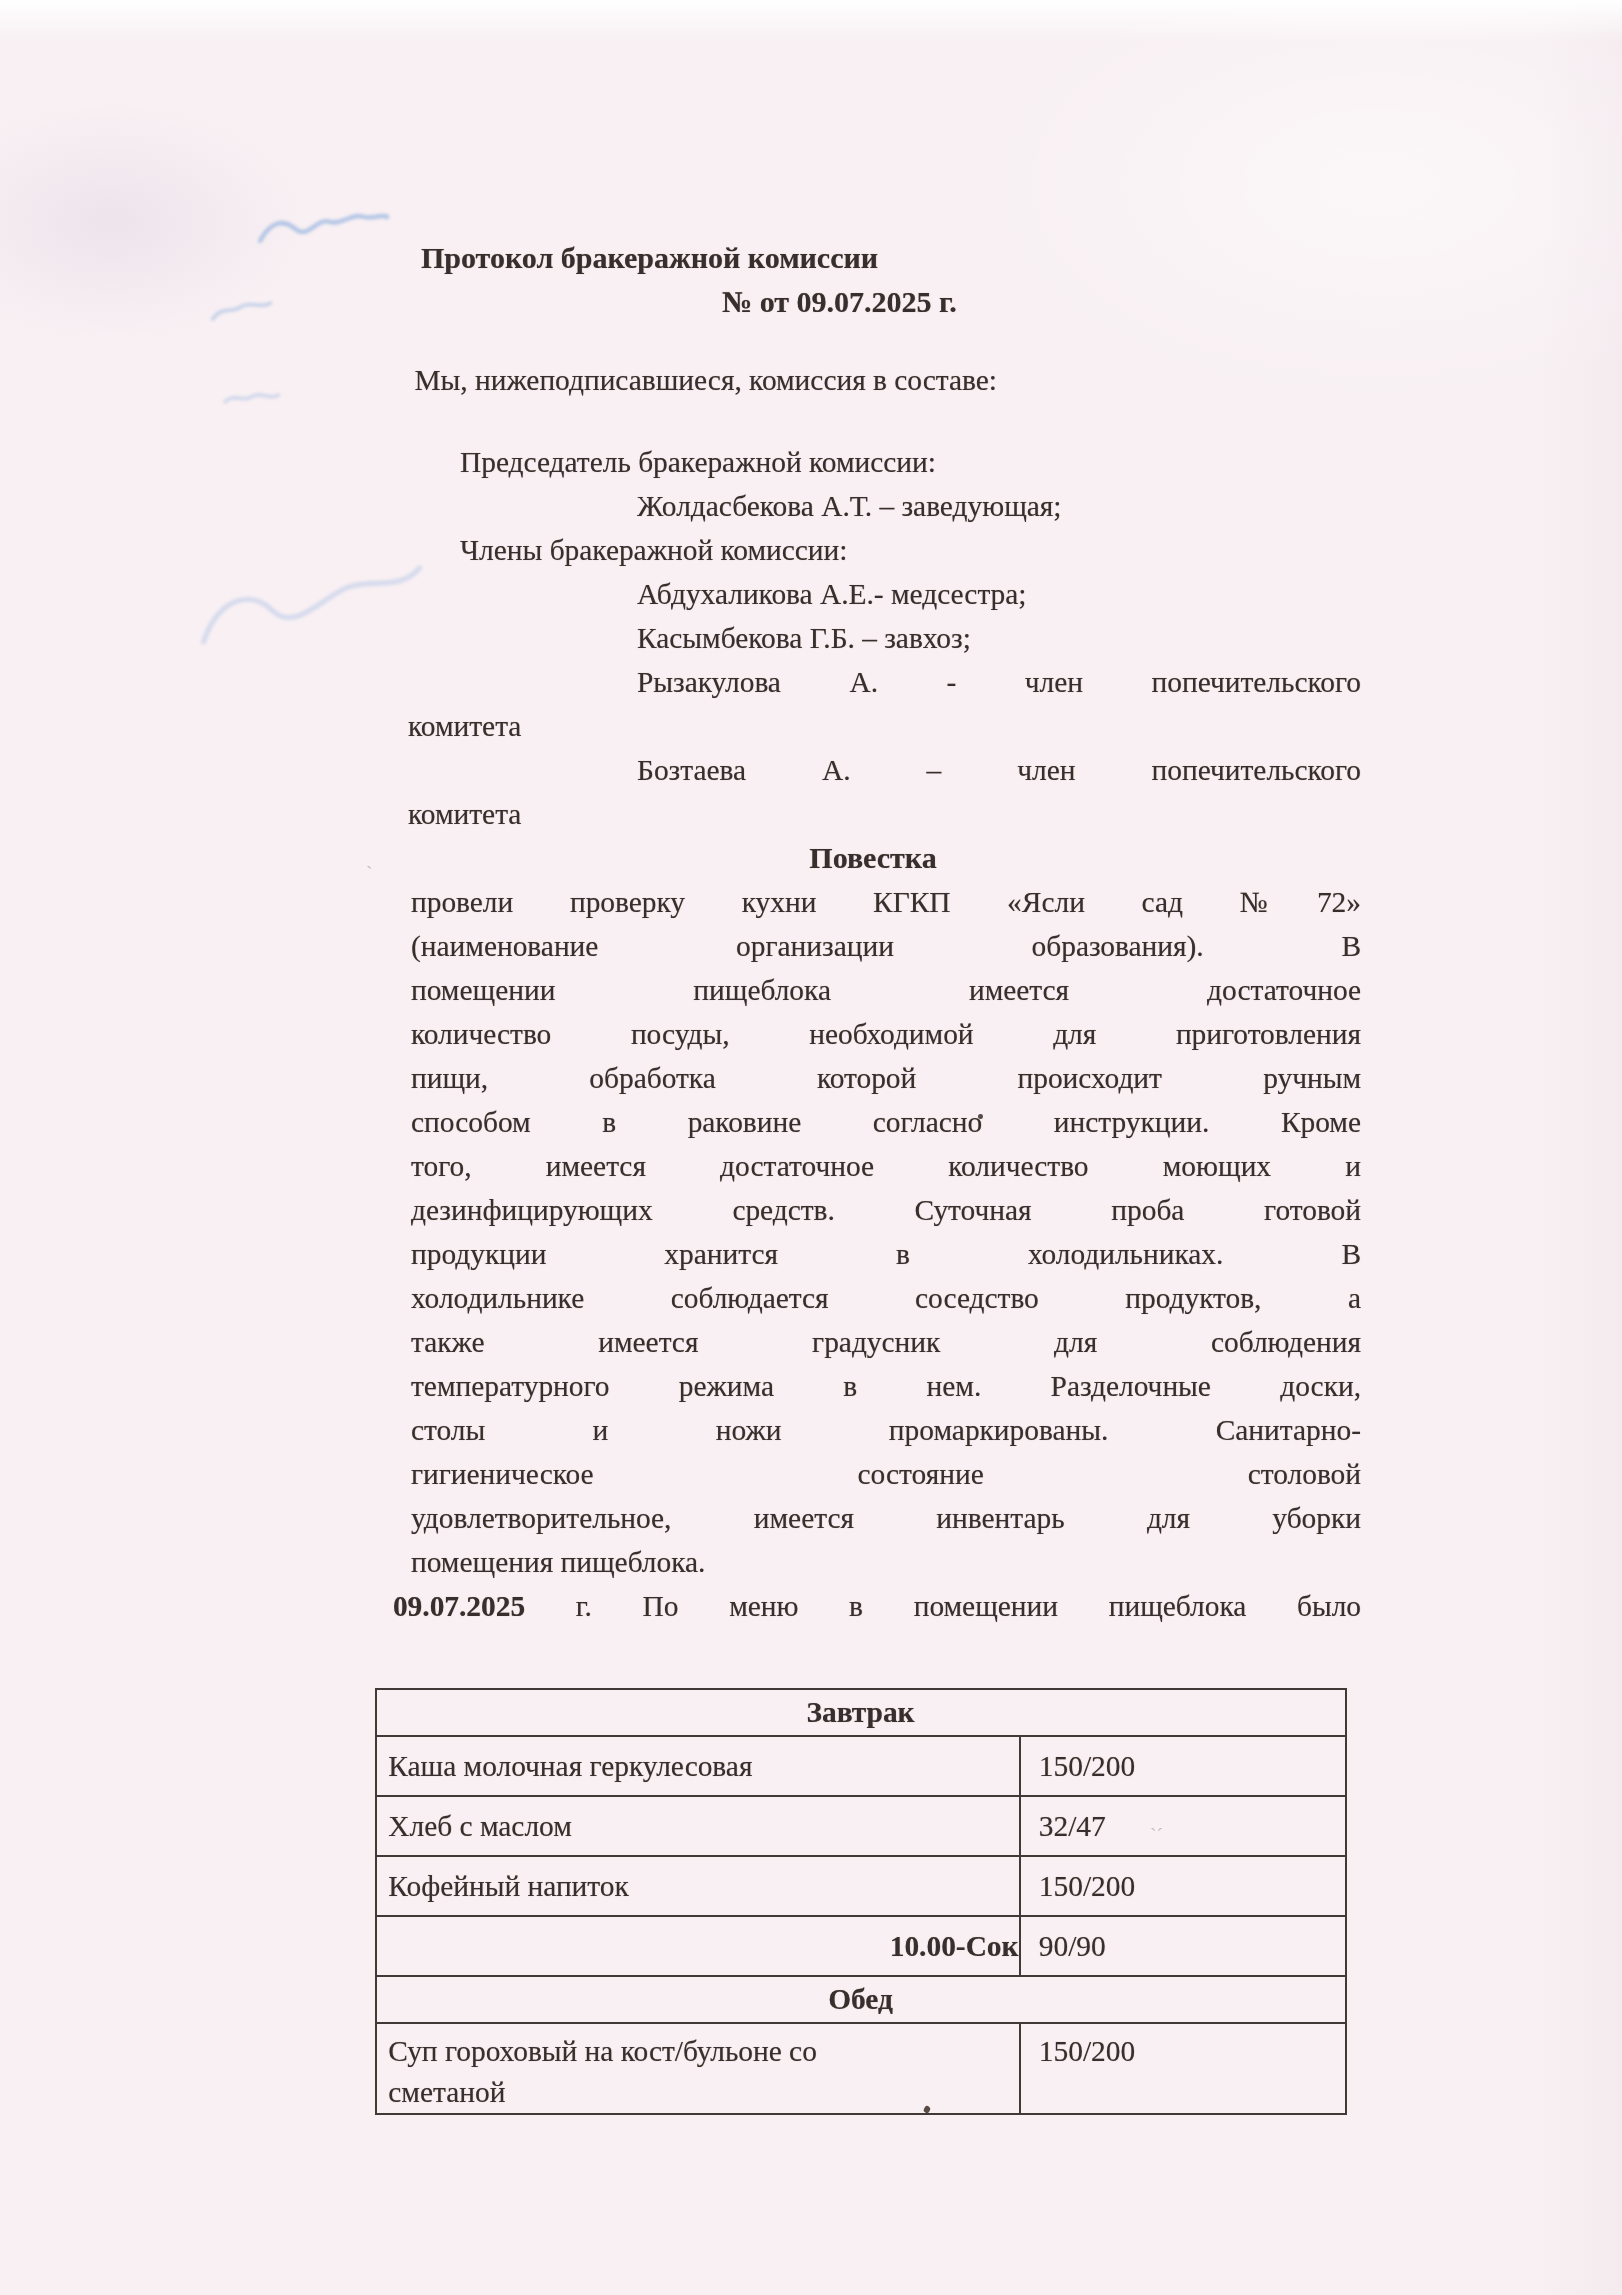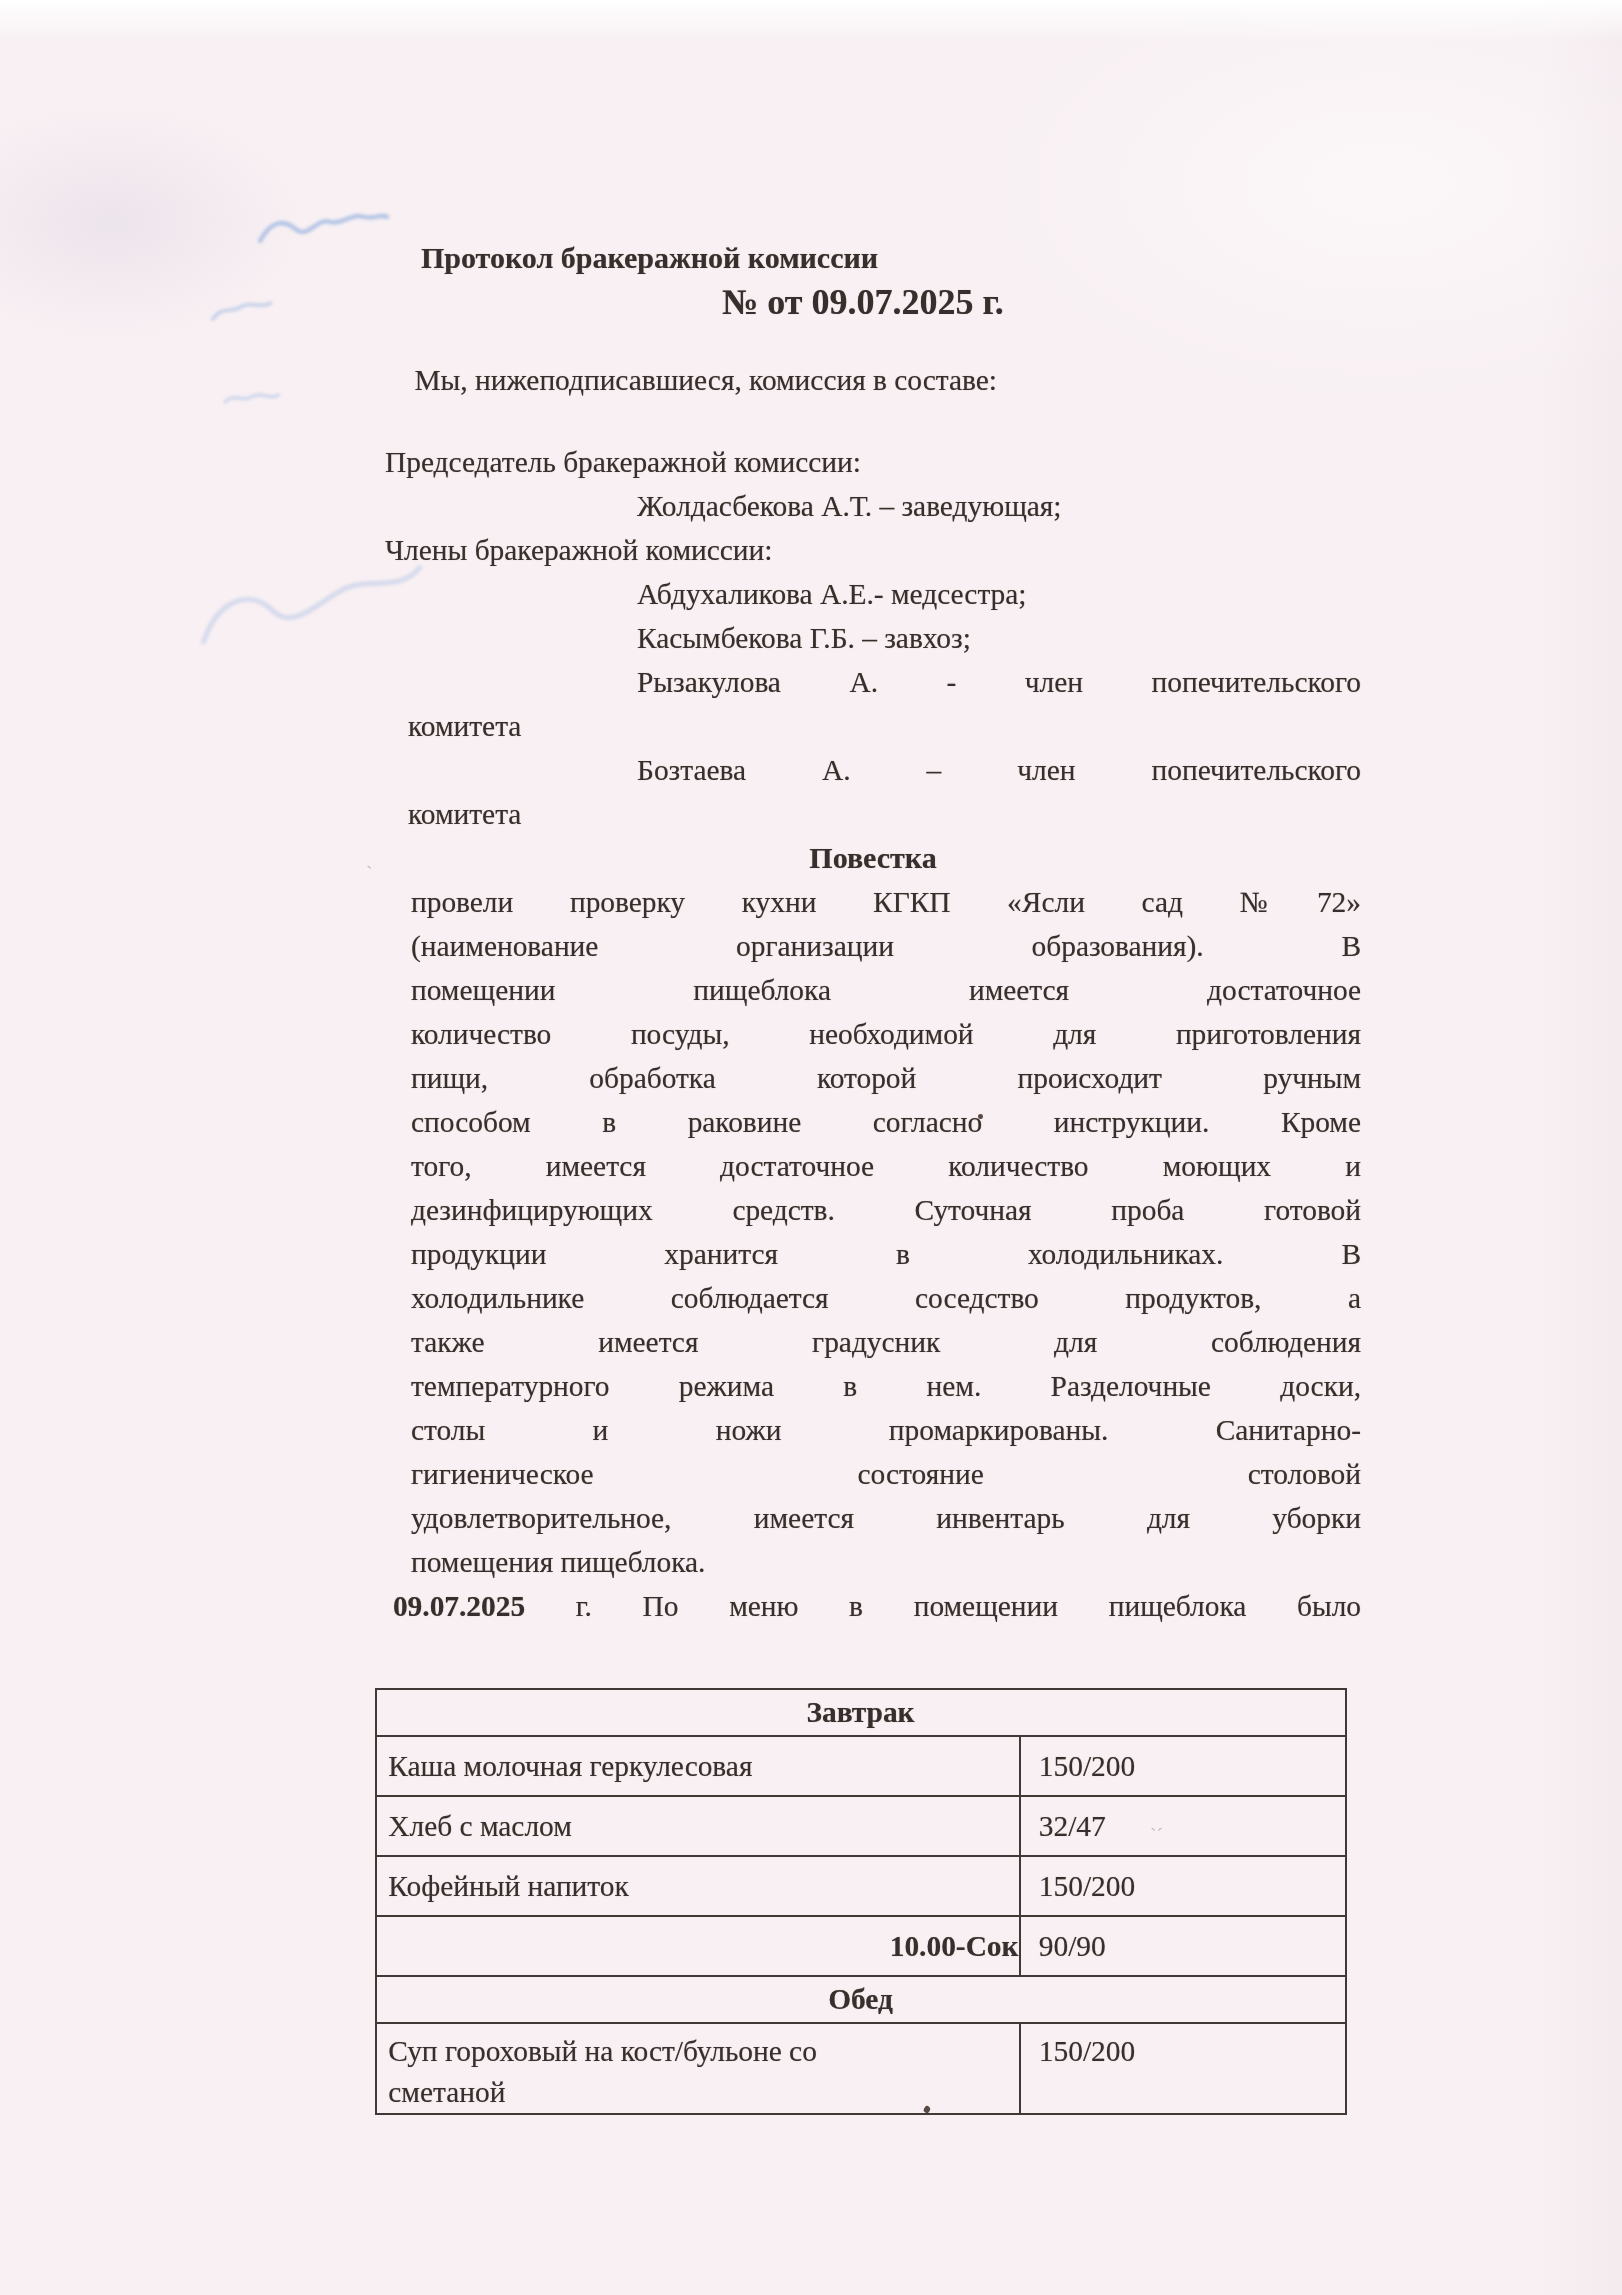--- a/index.html
+++ b/index.html
@@ -18,23 +18,23 @@
       #f8f0f3;
     color:#35302d;
   }
   .content {
     position:absolute; left:385px; top:236px; width:976px;
     font-size:29.4px; line-height:44px;
     text-shadow:0 0 0.9px rgba(112,70,60,0.45), 0.4px 0.4px 0.3px rgba(150,80,70,0.18);
   }
   .b { font-weight:bold; }
   .title1 { font-weight:bold; font-size:30px; margin-left:36px; }
-  .title2 { font-weight:bold; font-size:36px; margin-left:337px; }
+  .title2 { font-weight:bold; font-size:30px; margin-left:337px; }
   .sp1 { height:34px; } .sp2 { height:38px; }
-  .indent-label { }
+  .indent-label { margin-left:75px; }
   .indent-name  { margin-left:252px; }
   .just { text-align:justify; text-align-last:justify; }
   .cjust { margin-left:252px; text-align:justify; text-align-last:justify; }
   .hang { margin-left:23px; }
   .agenda-head { text-align:center; font-weight:bold; font-size:30px; }
   .agline { margin-left:26px; }
   .menu1 { margin-left:7.9px; }
   table.menu {
     border-collapse:collapse; margin-top:60px; margin-left:-10.5px;
     width:970px; font-size:29.4px; line-height:39px; table-layout:fixed;

